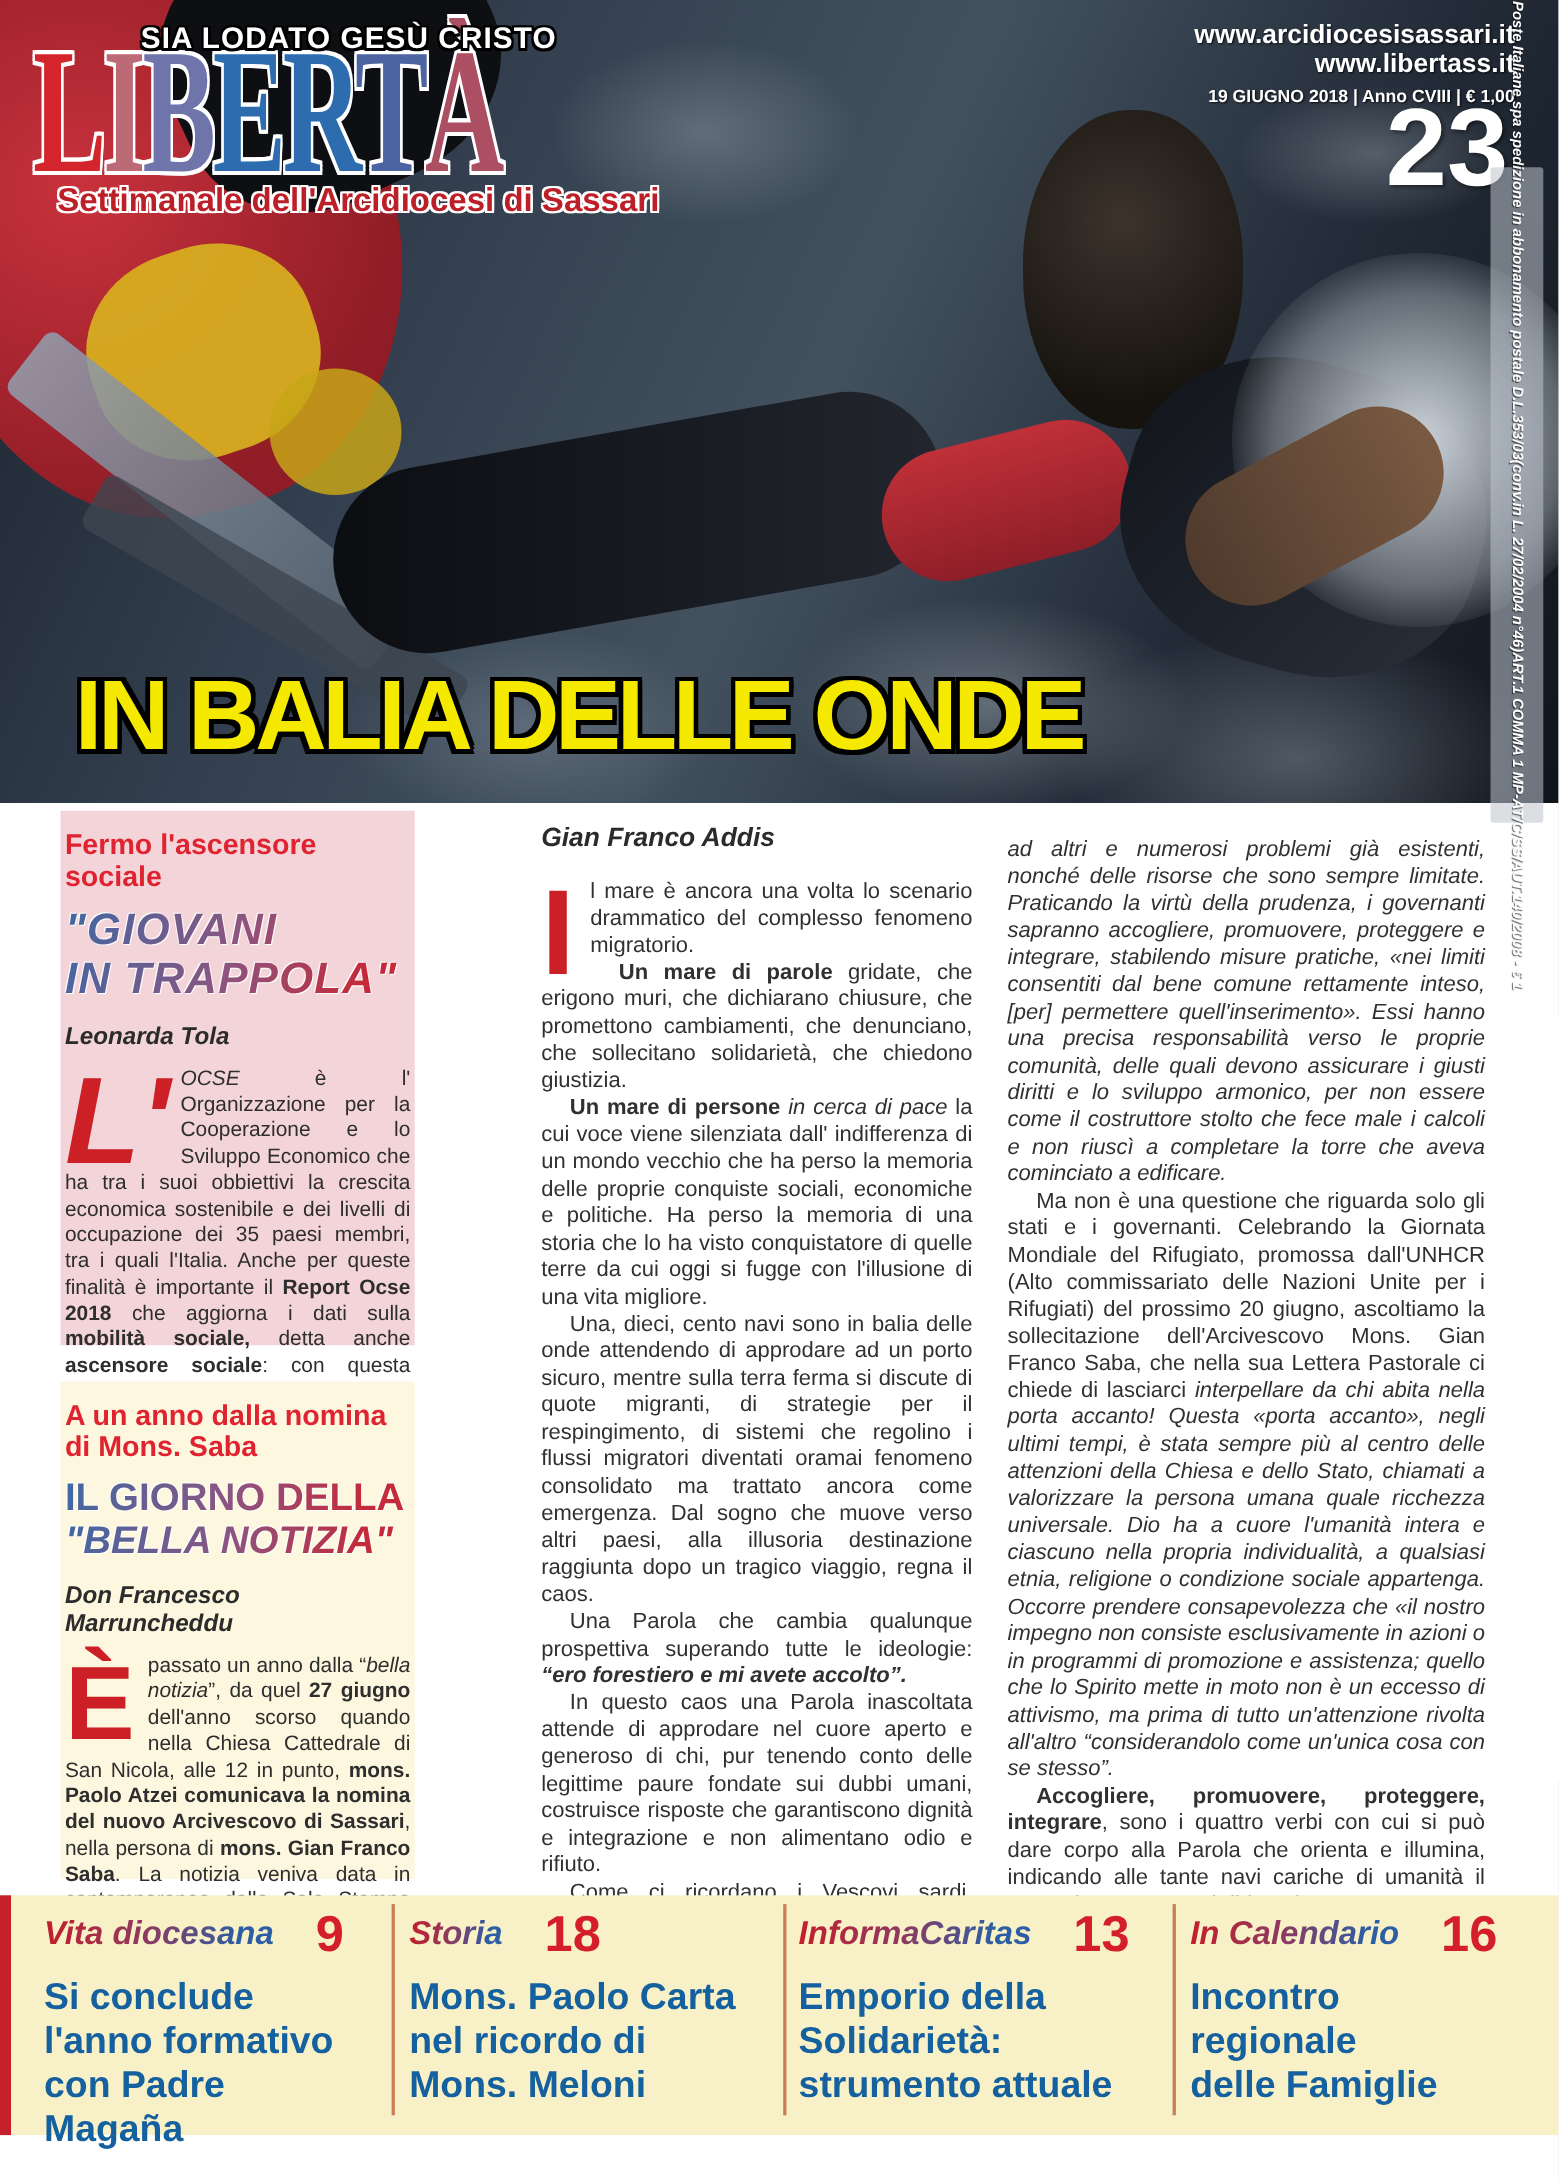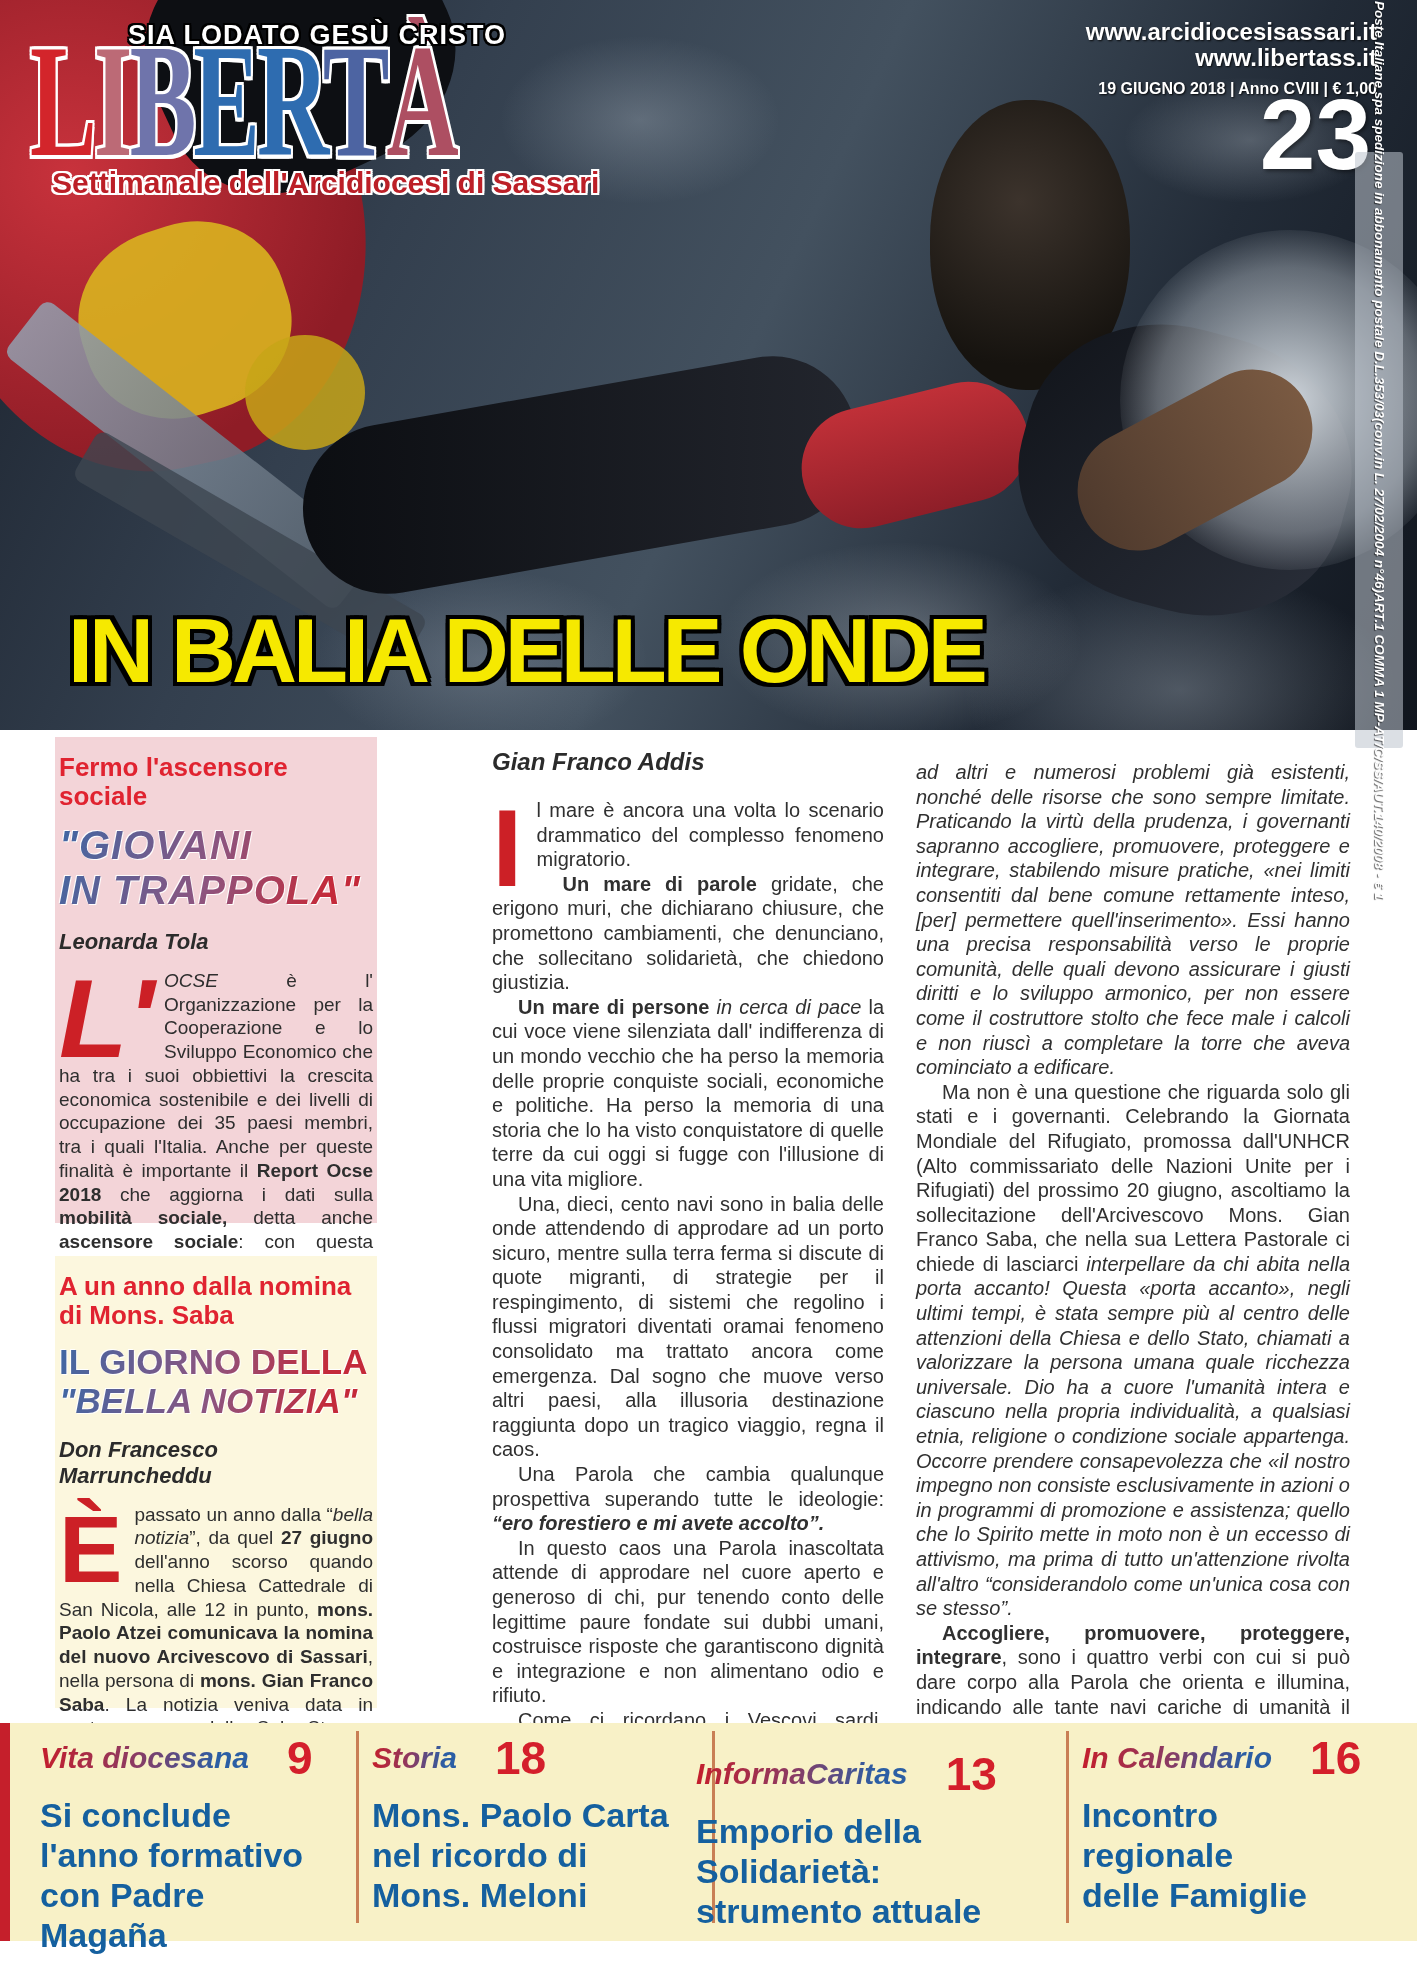--- a/index.html
+++ b/index.html
@@ -106,21 +106,21 @@
   .col-mid .author{margin-top:0;font-size:24px;}
   .col-mid .col-body{margin-top:22px;}
   .col-right{position:absolute;left:916px;top:760px;width:434px;}
 
   
   .footer{position:absolute;left:0;top:1723px;width:1417px;height:218px;background:#f8f1c7;}
   .footer-redstrip{position:absolute;left:0;top:0;width:10px;height:218px;background:#c51f2b;}
   .fsep{position:absolute;top:8px;width:3px;height:192px;background:#c97f55;}
   .fsep1{left:356px;} .fsep2{left:712px;} .fsep3{left:1066px;}
   .fsec{position:absolute;top:14px;}
-  .fsec1{left:40px;width:300px;} .fsec2{left:372px;width:325px;} .fsec3{left:696px;width:330px;margin-top:16px;} .fsec4{left:1082px;width:320px;}
+  .fsec1{left:40px;width:300px;} .fsec2{left:372px;width:325px;} .fsec3{left:726px;width:330px;} .fsec4{left:1082px;width:320px;}
   .fsec .labelrow{display:flex;align-items:flex-start;}
   .flabel{
     font-size:30px;font-weight:900;font-style:italic;line-height:1.4;
     background:linear-gradient(90deg,#c41e2c 0%,#8c3a62 45%,#2b5ea4 85%);
     -webkit-background-clip:text;background-clip:text;color:transparent;
   }
   .fpage{margin-left:38px;font-size:46px;font-weight:900;line-height:.95;color:#d41f2b;}
   .ftitle{margin-top:14px;font-size:34px;font-weight:900;line-height:1.18;color:#15609f;white-space:pre-line;}
 </style>
 </head>

